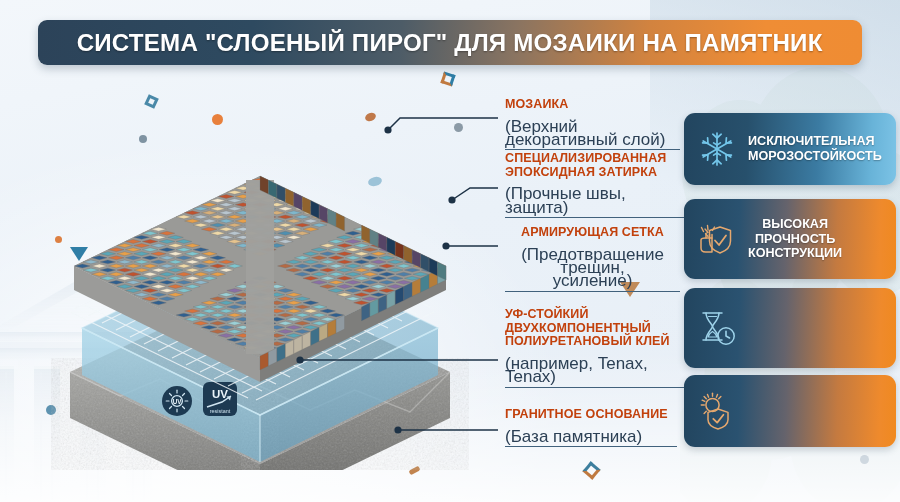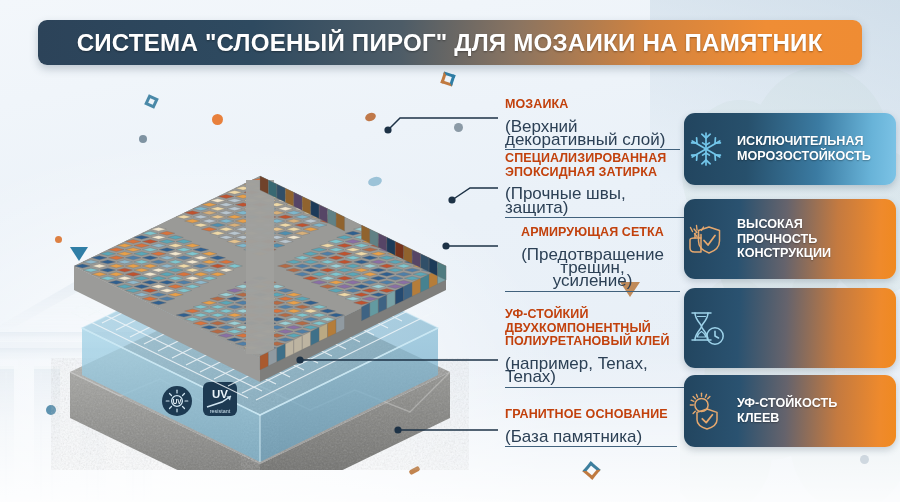--- a/index.html
+++ b/index.html
@@ -61,25 +61,25 @@
   }
   .c-sub{
     font-size:17px; color:#2c4055; line-height:13.4px; white-space:pre-line;
     margin-top:8px;
   }
   .c-rule{ height:1px; background:#41617c; margin-top:3px; }
 
   
   .card{
     position:absolute; left:684px; width:212px; border-radius:11px;
-    display:flex; align-items:center; gap:9px; 
+    display:flex; align-items:center; gap:9px; padding-left:11px;
     box-shadow:0 3px 7px rgba(37,60,80,.22);
   }
   .card.blue { background:linear-gradient(92deg,#22455f 0%,#27506c 30%,#3b7ba2 63%,#68b3d8 88%,#7cc3e6 100%); }
-  .card.orng { background:linear-gradient(92deg,#22455f 0%,#2a5270 26%,#65636c 48%,#c47a40 72%,#ef8a2c 92%,#f0891f 100%); }
+  .card.orng { background:linear-gradient(92deg,#22455f 0%,#2a5270 26%,#65636c 48%,#c47a40 72%,#ef8a2c 92%,#f0891f 100%);text-align:center; }
   .card-ico{ width:44px; height:44px; flex:0 0 44px; display:flex; align-items:center; justify-content:center; }
   .card-txt{
     color:#fff; font-size:12.6px; font-weight:bold; line-height:14.6px;
     white-space:pre-line; text-shadow:0 1px 1.5px rgba(0,0,0,.3);
   }
 </style>
 </head>
 <body>
 
 <div id="bg-layer">
@@ -873,15 +873,13 @@
         <line x1="24.9" y1="6.6" x2="22.7" y2="8.8"></line>
         <line x1="8.1" y1="23.4" x2="10.3" y2="21.2"></line>
         <line x1="11.5" y1="4.4" x2="12.6" y2="7.2"></line>
         <line x1="21.5" y1="4.4" x2="20.4" y2="7.2"></line>
         <line x1="6.1" y1="10.2" x2="8.9" y2="11.3"></line>
       </g>
       <path d="M22 19 L32 22.4 L32 29.8 C32 34.8 27.6 37.4 22 39 C16.4 37.4 12 34.8 12 29.8 L12 22.4 Z"></path>
       <path d="M17.3 28.8 L21.2 32.6 L27.4 24.8" stroke-width="1.8"></path>
     </svg>
   </span>
-  <span class="card-txt">УФ-СТОЙКОСТЬ
-КЛЕЕВ</span>
 </div>
 
 </body></html>

